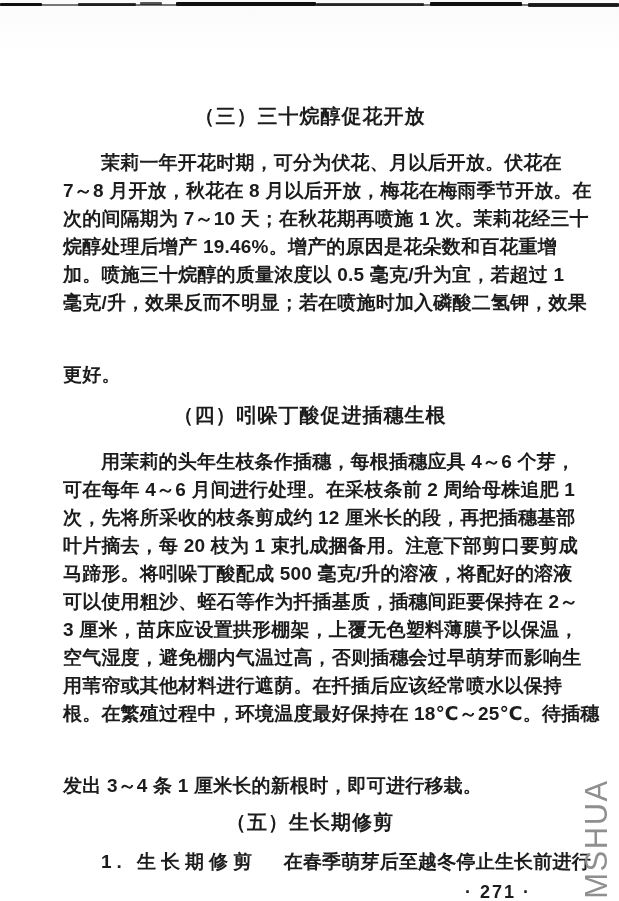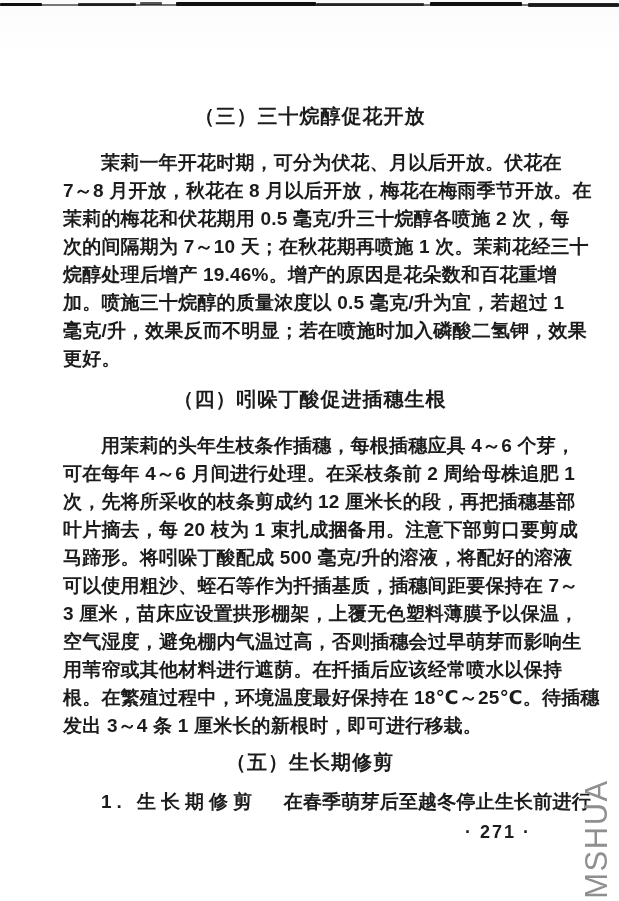--- a/index.html
+++ b/index.html
@@ -59,21 +59,21 @@
     font-weight: 600;
     line-height: 28px;
     height: 28px;
     white-space: nowrap;
     text-align: justify;
     text-align-last: justify;
     text-justify: inter-character;
     letter-spacing: 0.2px;
   }
   .body-line.first { text-indent: 2em; }
-  .body-line.last { text-align-last: left; }
+  .body-line.last { text-align-last: left; margin-top: 44px; }
 
   .item-line {
     margin-top: 14px;
     text-indent: 2em;
     text-align-last: left;
   }
   .item-label {
     font-weight: 700;
     letter-spacing: 5px;
   }
@@ -120,37 +120,36 @@
     <span class="seg seg7"></span>
   </div>
 
   <div class="content">
 
     <div class="section-heading heading-1">（三）三十烷醇促花开放</div>
 
     <div class="para">
       <div class="body-line first">茉莉一年开花时期，可分为伏花、月以后开放。伏花在</div>
       <div class="body-line">7～8 月开放，秋花在 8 月以后开放，梅花在梅雨季节开放。在</div>
-      <div class="body-line">茉莉的梅花和伏花期用 0.5 毫克/升三十烷醇各喷施 2 次，每</div>
       <div class="body-line">次的间隔期为 7～10 天；在秋花期再喷施 1 次。茉莉花经三十</div>
       <div class="body-line">烷醇处理后增产 19.46%。增产的原因是花朵数和百花重增</div>
       <div class="body-line">加。喷施三十烷醇的质量浓度以 0.5 毫克/升为宜，若超过 1</div>
       <div class="body-line">毫克/升，效果反而不明显；若在喷施时加入磷酸二氢钾，效果</div>
       <div class="body-line last">更好。</div>
     </div>
 
     <div class="section-heading heading-2">（四）吲哚丁酸促进插穗生根</div>
 
     <div class="para">
       <div class="body-line first">用茉莉的头年生枝条作插穗，每根插穗应具 4～6 个芽，</div>
       <div class="body-line">可在每年 4～6 月间进行处理。在采枝条前 2 周给母株追肥 1</div>
       <div class="body-line">次，先将所采收的枝条剪成约 12 厘米长的段，再把插穗基部</div>
       <div class="body-line">叶片摘去，每 20 枝为 1 束扎成捆备用。注意下部剪口要剪成</div>
       <div class="body-line">马蹄形。将吲哚丁酸配成 500 毫克/升的溶液，将配好的溶液</div>
-      <div class="body-line">可以使用粗沙、蛭石等作为扦插基质，插穗间距要保持在 7～</div>
+      <div class="body-line">可以使用粗沙、蛭石等作为扦插基质，插穗间距要保持在 2～</div>
       <div class="body-line">3 厘米，苗床应设置拱形棚架，上覆无色塑料薄膜予以保温，</div>
       <div class="body-line">空气湿度，避免棚内气温过高，否则插穗会过早萌芽而影响生</div>
       <div class="body-line">用苇帘或其他材料进行遮荫。在扦插后应该经常喷水以保持</div>
       <div class="body-line">根。在繁殖过程中，环境温度最好保持在 18℃～25℃。待插穗</div>
       <div class="body-line last">发出 3～4 条 1 厘米长的新根时，即可进行移栽。</div>
     </div>
 
     <div class="section-heading heading-3">（五）生长期修剪</div>
 
     <div class="body-line item-line">

